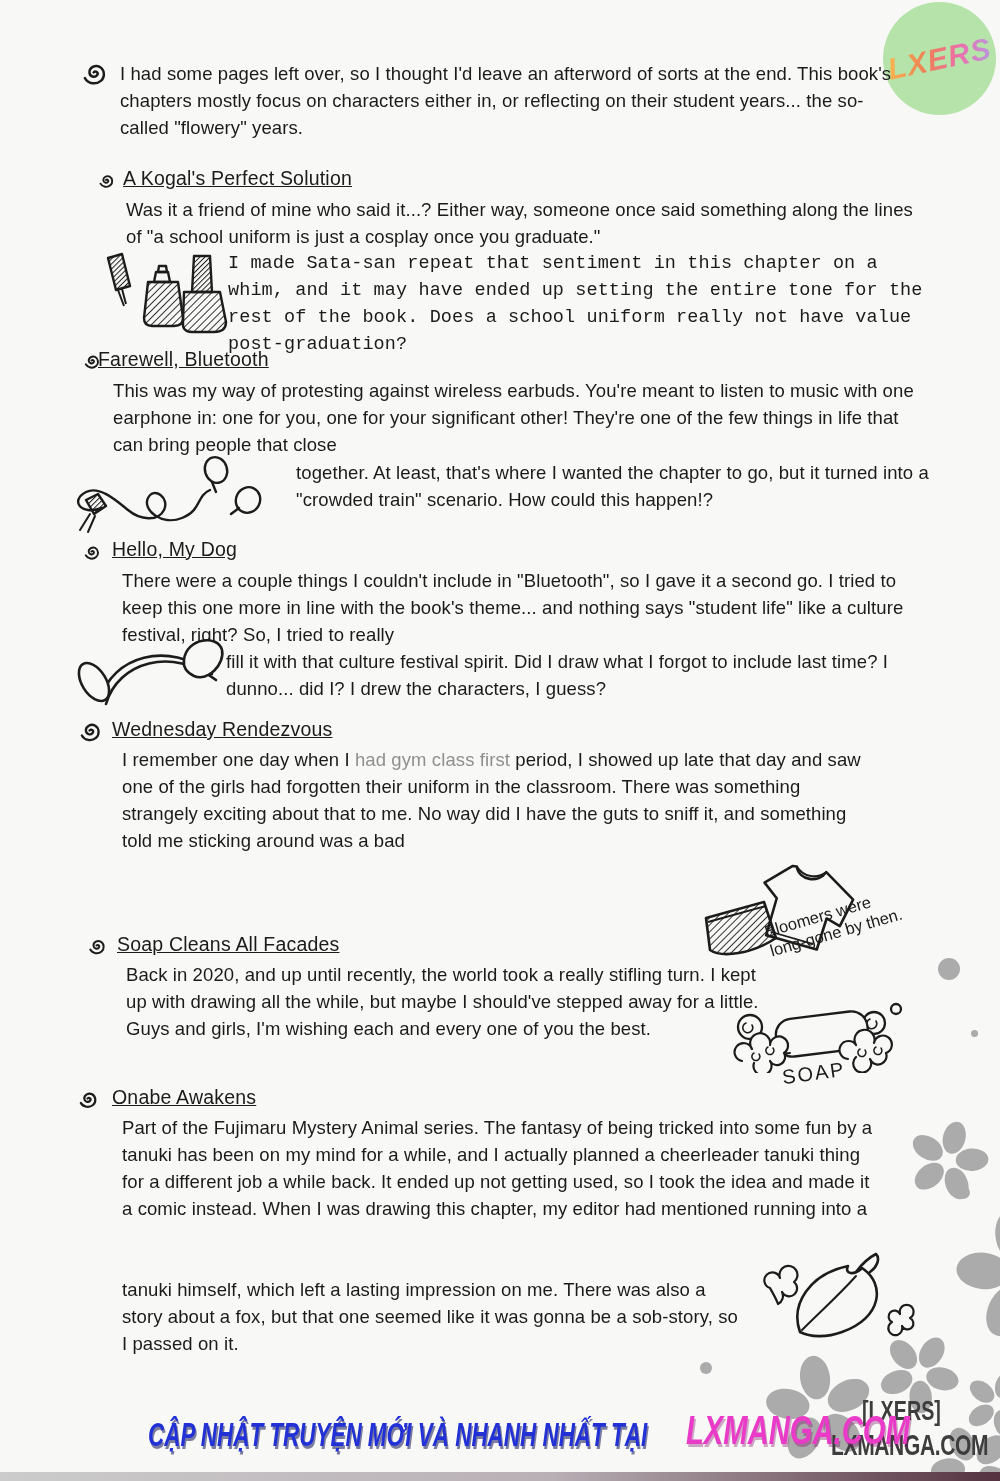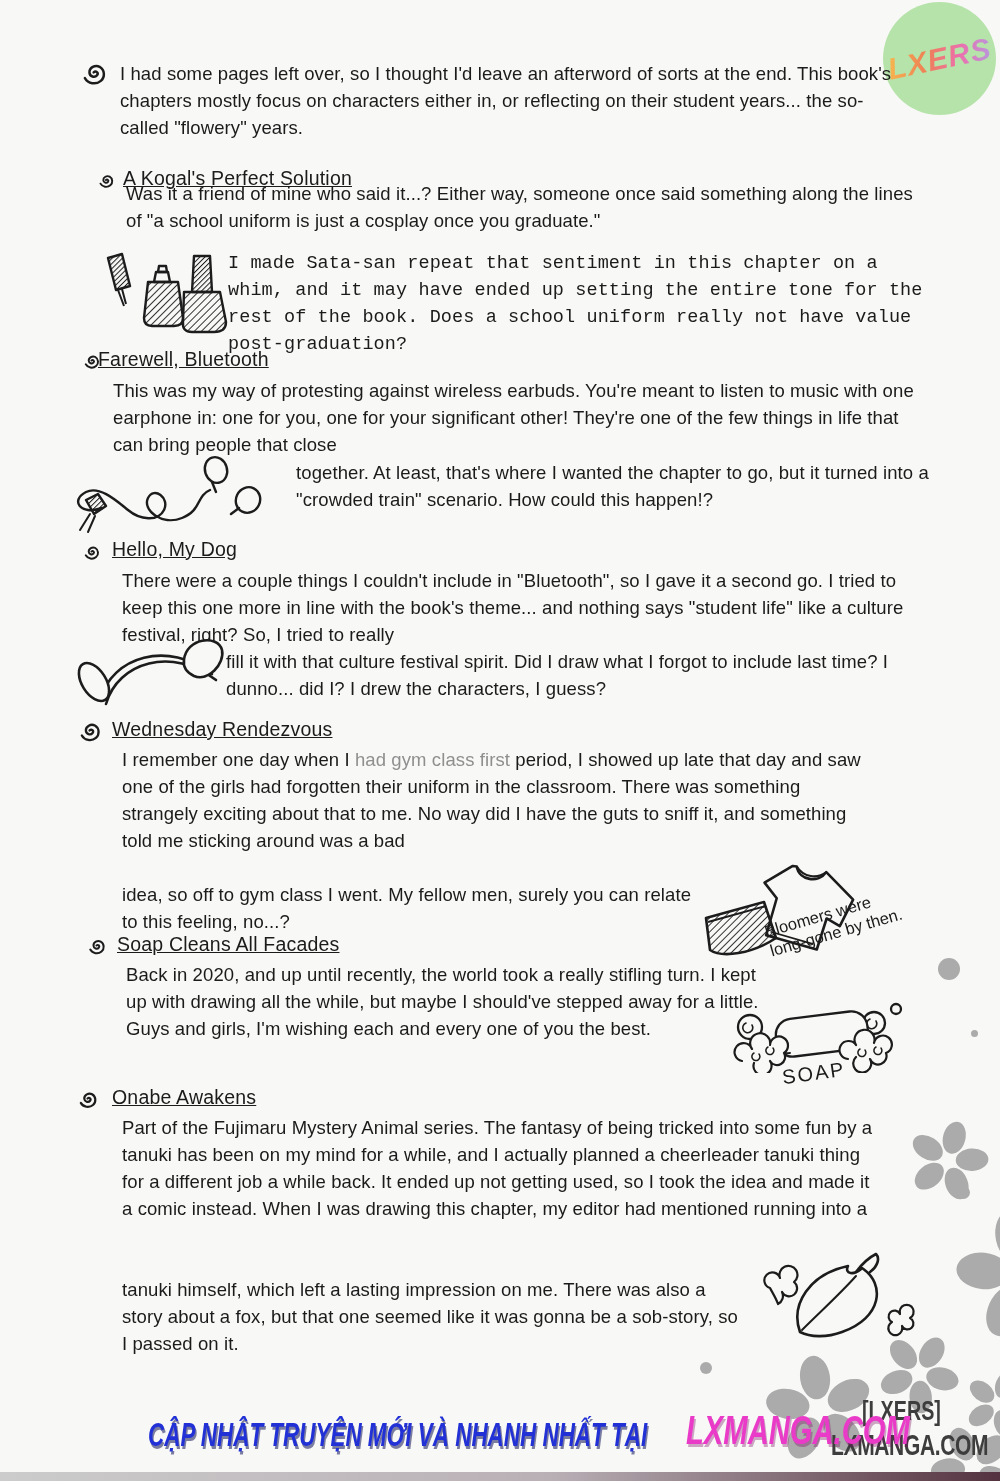--- a/index.html
+++ b/index.html
@@ -56,21 +56,21 @@
     </svg>
   </div>
   <div class="abs txt" style="left:120px;top:60px;width:778px;">I had some pages left over, so I thought I'd leave an afterword of sorts at the end. This book's chapters mostly focus on characters either in, or reflecting on their student years... the so-called "flowery" years.</div>
 
   <div class="abs bullet" style="left:95px;top:170px;width:21px;height:21px;">
     <svg viewBox="0 0 26 26" fill="none" stroke="#1c1c1c" stroke-width="2.4" stroke-linecap="round">
       <path d="M13.5,12.5 c1.8,-1.6 4,.4 2.6,2.2 c-1.8,2.3 -5.6,1 -5.8,-2 c-.3,-3.8 4.4,-6.3 7.8,-4.4 c3.9,2.2 4.3,7.8 .9,10.7 c-3.8,3.2 -9.8,2.2 -12.2,-2.1"></path>
     </svg>
   </div>
   <div class="abs title" style="left:123px;top:167px;">A Kogal's Perfect Solution</div>
-  <div class="abs txt" style="left:126px;top:180px;width:805px;">Was it a friend of mine who said it...? Either way, someone once said something along the lines of "a school uniform is just a cosplay once you graduate."</div>
+  <div class="abs txt" style="left:126px;top:196px;width:805px;">Was it a friend of mine who said it...? Either way, someone once said something along the lines of "a school uniform is just a cosplay once you graduate."</div>
   <div class="abs doodle" style="left:86px;top:248px;width:150px;height:90px;">
     <svg viewBox="0 0 150 90" fill="none" stroke="#1c1c1c" stroke-width="2.4" stroke-linejoin="round">
       <path d="M22,10 L36,6 L44,38 L30,42 Z" fill="url(#hatch2)"></path>
       <path d="M32,42 L38,58 M36,41 L40,56" stroke-width="2"></path>
       <path d="M70,24 l12,0 l2,10 l-16,0 Z" fill="#f8f8f6"></path>
       <path d="M73,18 l7,0 l1,6 l-9,0 Z"></path>
       <path d="M62,34 L92,34 L97,70 Q97,78 88,78 L66,78 Q58,78 58,70 Z" fill="url(#hatch)"></path>
       <path d="M108,8 L124,8 L126,44 L106,44 Z" fill="url(#hatch2)"></path>
       <path d="M98,44 L134,44 L140,74 Q140,84 128,84 L106,84 Q96,84 97,74 Z" fill="url(#hatch)"></path>
     </svg>
@@ -114,21 +114,20 @@
   </div>
   <div class="abs txt" style="left:226px;top:648px;width:690px;">fill it with that culture festival spirit. Did I draw what I forgot to include last time? I dunno... did I? I drew the characters, I guess?</div>
 
   <div class="abs bullet" style="left:74px;top:716px;width:30px;height:30px;">
     <svg viewBox="0 0 26 26" fill="none" stroke="#1c1c1c" stroke-width="2" stroke-linecap="round">
       <path d="M13.5,12.5 c1.8,-1.6 4,.4 2.6,2.2 c-1.8,2.3 -5.6,1 -5.8,-2 c-.3,-3.8 4.4,-6.3 7.8,-4.4 c3.9,2.2 4.3,7.8 .9,10.7 c-3.8,3.2 -9.8,2.2 -12.2,-2.1"></path>
     </svg>
   </div>
   <div class="abs title" style="left:112px;top:718px;">Wednesday Rendezvous</div>
   <div class="abs txt" style="left:122px;top:746px;width:745px;"><span>I remember one day when I </span><span class="faded">had gym class first</span><span> period, I showed up late that day and saw one of the girls had forgotten their uniform in the classroom. There was something strangely exciting about that to me. No way did I have the guts to sniff it, and something told me sticking around was a bad</span></div>
-  <div class="abs txt" style="left:122px;top:881px;width:580px;">idea, so off to gym class I went. My fellow men, surely you can relate to this feeling, no...?</div>
   <div class="abs doodle" style="left:700px;top:856px;width:168px;height:115px;">
     <svg viewBox="0 0 168 115" fill="none" stroke="#1c1c1c" stroke-width="2.6" stroke-linejoin="round">
       <g transform="translate(52,0) rotate(7 55 50)">
         <path d="M36,12 L10,32 L24,46 L18,84 L70,92 L76,60 L90,66 L100,38 L70,14 C64,26 44,26 40,12 Z" fill="#f8f8f6"></path>
         <path d="M40,12 C48,22 62,22 70,14" stroke-width="2.2"></path>
         <path d="M22,80 L66,87" stroke-width="1.8"></path>
       </g>
       <path d="M6,62 L64,46 L76,82 C52,98 22,102 10,94 Z" fill="url(#hatch)"></path>
       <path d="M8,66 L66,50" stroke-width="2"></path>
     </svg>

